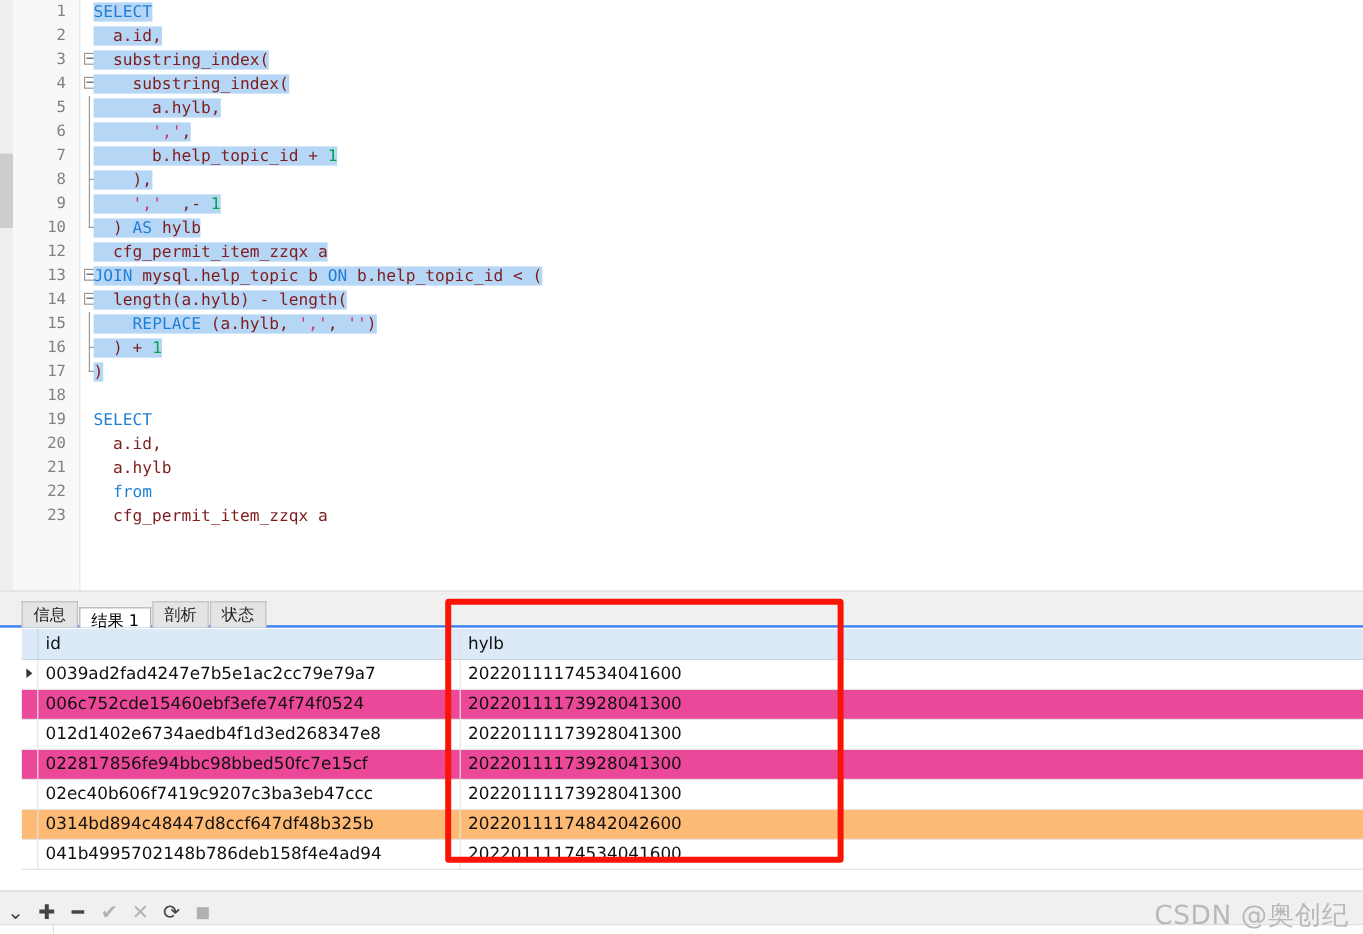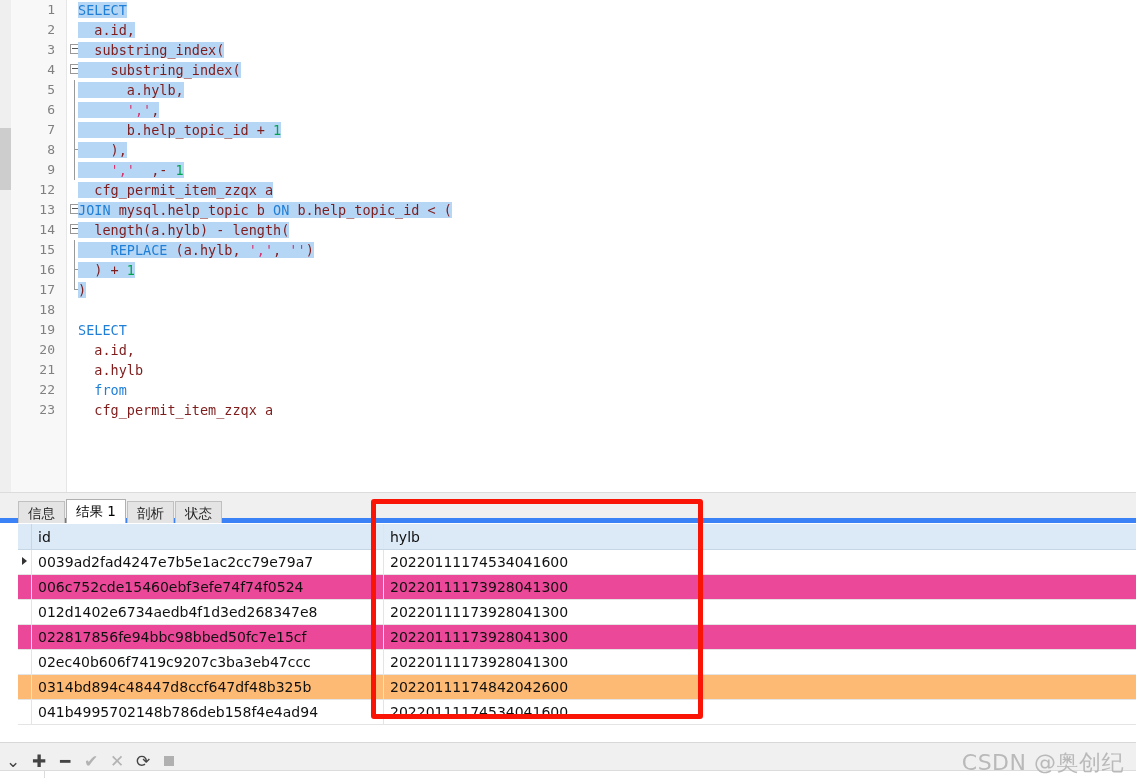--- a/index.html
+++ b/index.html
@@ -154,21 +154,21 @@
     left: 0; top: 497px;
     width: 1136px; height: 245px;
     background: #ffffff;
   }
 
   .tabbar {
     position: absolute;
     left: 0; top: 0;
     width: 1136px; height: 26px;
     background: #f0f0f0;
-    border-bottom: 5px solid #3b82f6;
+    border-bottom: 2px solid #3b82f6;
     box-sizing: border-box;
   }
   .tabs {
     position: absolute;
     left: 18px; top: 2px;
     display: flex;
     align-items: flex-end;
     height: 24px;
   }
   .tab {
@@ -179,21 +179,21 @@
     color: #222222;
     background: #e4e4e4;
     border: 1px solid #c0c0c0;
     border-bottom: none;
     margin-right: 1px;
     box-sizing: border-box;
     font-family: "DejaVu Sans", "Liberation Sans", sans-serif;
   }
   .tab.active {
     background: #ffffff;
-    height: 24px;
+    height: 17px;
     line-height: 23px;
     color: #000000;
     border-color: #b0b0b0;
   }
 
   .grid {
     position: absolute;
     left: 18px; top: 27px;
     width: 1118px; height: 218px;
     background: #ffffff;
@@ -335,20 +335,21 @@
     <div class="code-area" id="code-area">
         <div class="line"><div class="ln">1</div><div class="fold"></div><div class="code-text"><span class="sel"><span class="kw">SELECT</span></span></div></div>
         <div class="line"><div class="ln">2</div><div class="fold"></div><div class="code-text"><span class="sel"><span class="pln">  a.id,</span></span></div></div>
         <div class="line"><div class="ln">3</div><div class="fold"><div class="fold-box"></div></div><div class="code-text"><span class="sel"><span class="pln">  substring_index(</span></span></div></div>
         <div class="line"><div class="ln">4</div><div class="fold"><div class="fold-box"></div></div><div class="code-text"><span class="sel"><span class="pln">    substring_index(</span></span></div></div>
         <div class="line"><div class="ln">5</div><div class="fold"><div class="fold-line"></div></div><div class="code-text"><span class="sel"><span class="pln">      a.hylb,</span></span></div></div>
         <div class="line"><div class="ln">6</div><div class="fold"><div class="fold-line"></div></div><div class="code-text"><span class="sel"><span class="pln">      </span><span class="str">','</span><span class="pln">,</span></span></div></div>
         <div class="line"><div class="ln">7</div><div class="fold"><div class="fold-line"></div></div><div class="code-text"><span class="sel"><span class="pln">      b.help_topic_id + </span><span class="num">1</span></span></div></div>
         <div class="line"><div class="ln">8</div><div class="fold"><div class="fold-line"></div><div class="fold-tick"></div></div><div class="code-text"><span class="sel"><span class="pln">    ),</span></span></div></div>
         <div class="line"><div class="ln">9</div><div class="fold"><div class="fold-line"></div></div><div class="code-text"><span class="sel"><span class="pln">    </span><span class="str">','</span><span class="pln">  ,- </span><span class="num">1</span></span></div></div>
+        <div class="line"><div class="ln">10</div><div class="fold"><div class="fold-end"></div><div class="fold-end-tick"></div></div><div class="code-text"><span class="sel"><span class="pln">  ) </span><span class="kw">AS</span><span class="pln"> hylb</span></span></div></div>
         <div class="line"><div class="ln">12</div><div class="fold"></div><div class="code-text"><span class="sel"><span class="pln">  cfg_permit_item_zzqx a</span></span></div></div>
         <div class="line"><div class="ln">13</div><div class="fold"><div class="fold-box"></div></div><div class="code-text"><span class="sel"><span class="kw">JOIN</span><span class="pln"> mysql.help_topic b </span><span class="kw">ON</span><span class="pln"> b.help_topic_id &lt; (</span></span></div></div>
         <div class="line"><div class="ln">14</div><div class="fold"><div class="fold-box"></div></div><div class="code-text"><span class="sel"><span class="pln">  length(a.hylb) - length(</span></span></div></div>
         <div class="line"><div class="ln">15</div><div class="fold"><div class="fold-line"></div></div><div class="code-text"><span class="sel"><span class="pln">    </span><span class="kw">REPLACE</span><span class="pln"> (a.hylb, </span><span class="str">','</span><span class="pln">, </span><span class="str">''</span><span class="pln">)</span></span></div></div>
         <div class="line"><div class="ln">16</div><div class="fold"><div class="fold-line"></div><div class="fold-tick"></div></div><div class="code-text"><span class="sel"><span class="pln">  ) + </span><span class="num">1</span></span></div></div>
         <div class="line"><div class="ln">17</div><div class="fold"><div class="fold-end"></div><div class="fold-end-tick"></div></div><div class="code-text"><span class="sel"><span class="pln">)</span></span></div></div>
         <div class="line"><div class="ln">18</div><div class="fold"></div><div class="code-text"><span></span></div></div>
         <div class="line"><div class="ln">19</div><div class="fold"></div><div class="code-text"><span><span class="kw">SELECT</span></span></div></div>
         <div class="line"><div class="ln">20</div><div class="fold"></div><div class="code-text"><span><span class="pln">  a.id,</span></span></div></div>
         <div class="line"><div class="ln">21</div><div class="fold"></div><div class="code-text"><span><span class="pln">  a.hylb</span></span></div></div>

